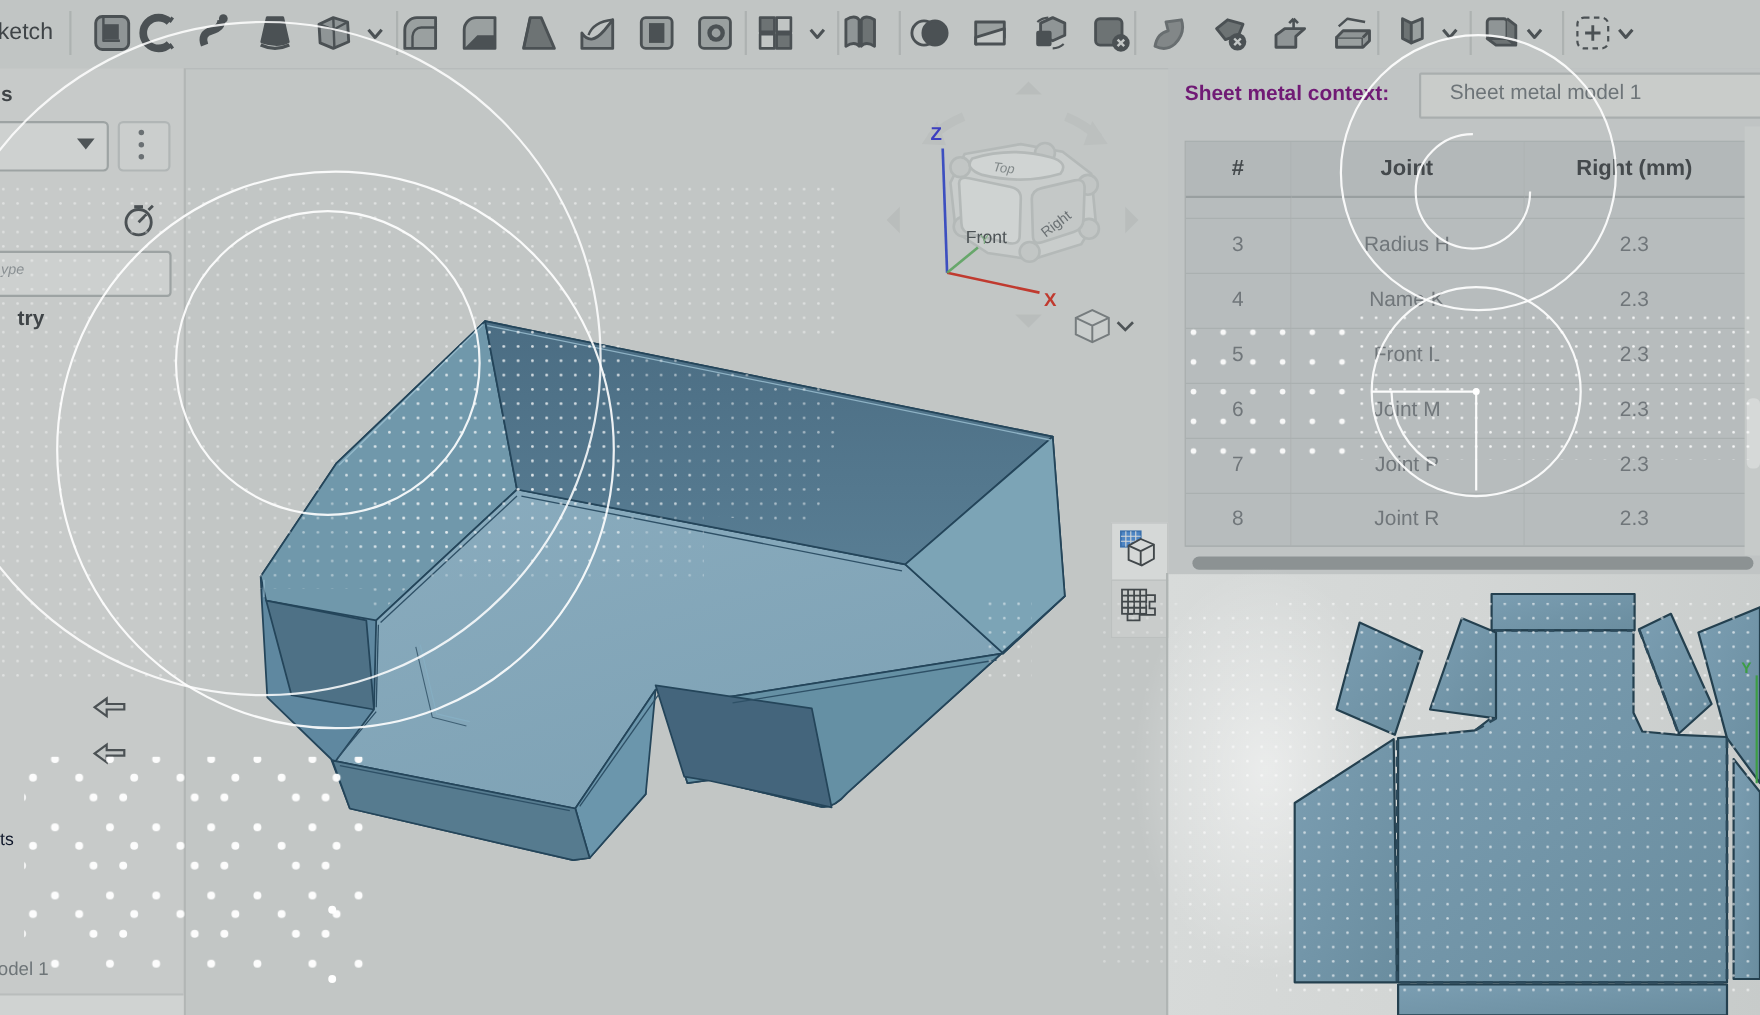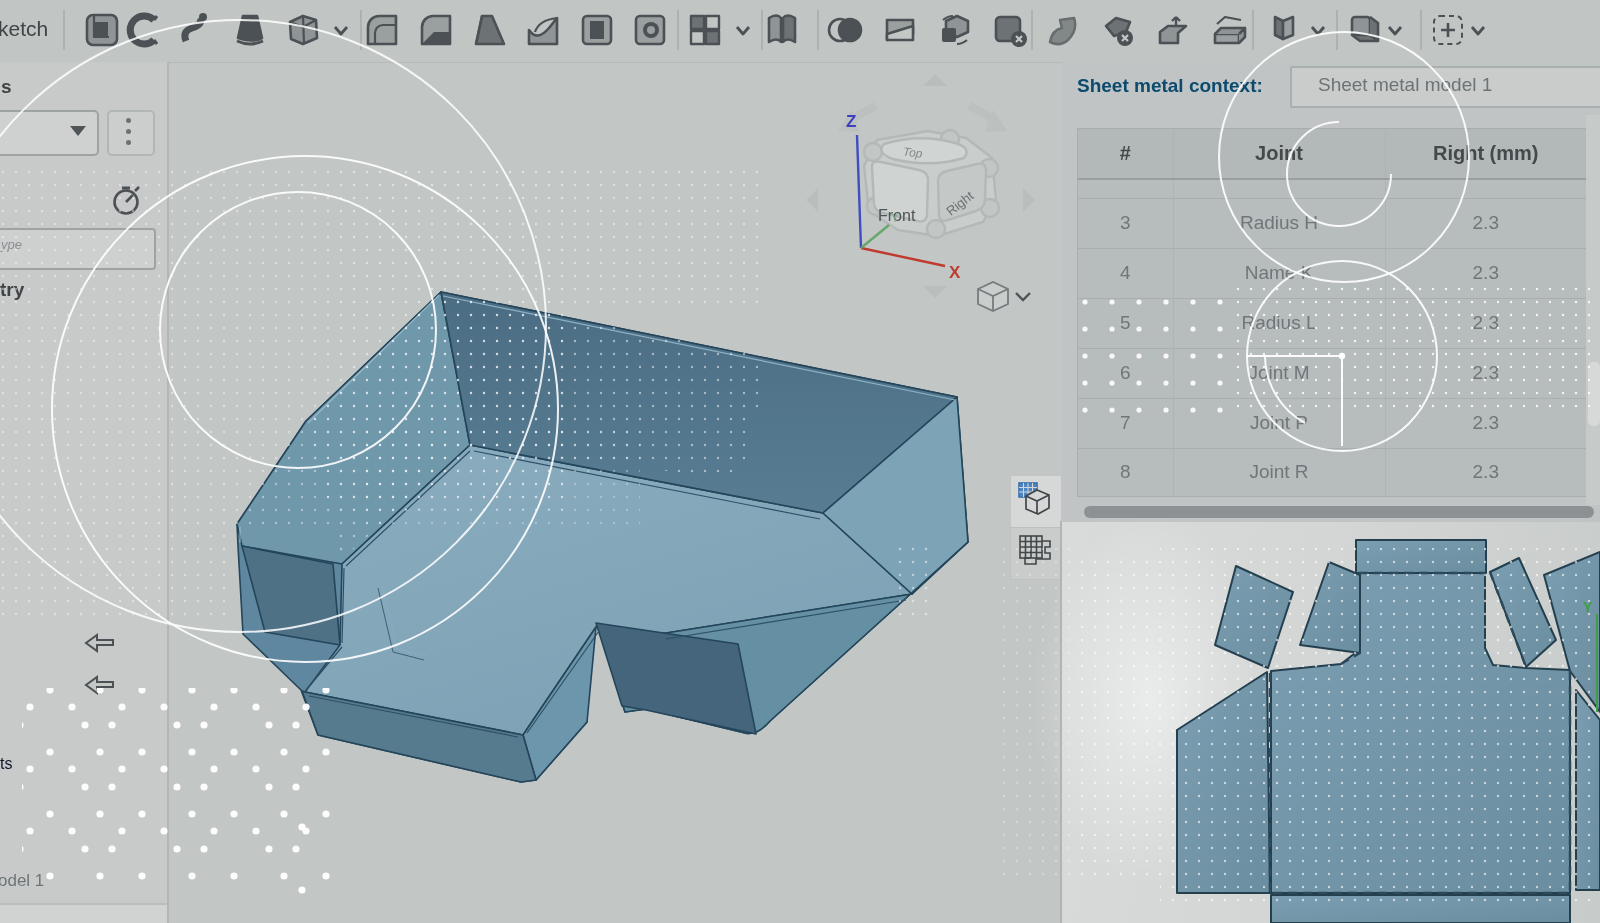--- a/index.html
+++ b/index.html
@@ -22,26 +22,26 @@
 
 <div class="abs txt" style="left:-2px;top:17px;font-size:21px;">ketch</div>
 
 <div class="abs txt" style="left:1px;top:76px;font-size:19px;font-weight:bold;">s</div>
 <div class="abs" style="left:-30px;top:110px;width:125px;height:42px;background:#ced1d0;border:2px solid #9da3a3;border-radius:5px;"></div>
 <div class="abs" style="left:70px;top:126px;width:0;height:0;border-left:8px solid transparent;border-right:8px solid transparent;border-top:10px solid #4e5457;"></div>
 <div class="abs" style="left:107px;top:110px;width:44px;height:42px;background:#cbcecd;border:2px solid #b1b6b6;border-radius:5px;"></div>
 <div class="abs" style="left:126px;top:118px;width:5px;height:5px;border-radius:50%;background:#6a7073;box-shadow:0 11px 0 #6a7073,0 22px 0 #6a7073;"></div>
 <div class="abs" style="left:-30px;top:228px;width:182px;height:38px;background:#cdd0cf;border:2px solid #9da3a3;border-radius:4px;"></div>
 <div class="abs" style="left:1px;top:237px;font-size:13px;font-style:italic;color:#8a9093;">ype</div>
-<div class="abs txt" style="left:0px;top:279px;font-size:19px;font-weight:bold;">try</div>
+<div class="abs txt" style="left:16px;top:279px;font-size:19px;font-weight:bold;">try</div>
 <div class="abs" style="left:0px;top:755px;font-size:16px;color:#0f172a;">ts</div>
 <div class="abs" style="left:-2px;top:871px;font-size:17px;color:#6e7578;">odel 1</div>
 <div class="abs" style="left:0px;top:903px;width:167px;height:20px;background:#d0d3d2;border-top:2px solid #b9bdbc;"></div>
 
-<div class="abs" style="left:1077px;top:75px;font-size:19px;font-weight:600;color:#0c4a6e;">Sheet metal context:</div>
+<div class="abs" style="left:1077px;top:75px;font-size:19px;font-weight:600;color:#701a75;">Sheet metal context:</div>
 <div class="abs" style="left:1290px;top:66px;width:310px;height:38px;background:#c9ccca;border:2px solid #a9aeae;border-radius:2px;"></div>
 <div class="abs" style="left:1318px;top:74px;font-size:19px;color:#6d7478;">Sheet metal model 1</div>
 
 <div class="abs" style="left:1077px;top:128px;width:509px;height:367px;background:#b7bcbd;border:1px solid #a8adad;">
 <table style="border-collapse:collapse;width:100%;font-family:'Liberation Sans',sans-serif;table-layout:fixed;">
 <colgroup>
         <col style="width:95px">
         <col style="width:212px">
         <col>
       </colgroup>
@@ -61,21 +61,21 @@
           <td class="c">Radius H</td>
           <td class="c">2.3</td>
         </tr>
 <tr style="height:50px;">
           <td class="c">4</td>
           <td class="c">Name K</td>
           <td class="c">2.3</td>
         </tr>
 <tr style="height:50px;">
           <td class="c">5</td>
-          <td class="c">Radius L</td>
+          <td class="c">Front L</td>
           <td class="c">2.3</td>
         </tr>
 <tr style="height:50px;margin-top:23px;">
           <td class="c">6</td>
           <td class="c">Joint M</td>
           <td class="c">2.3</td>
         </tr>
 <tr style="height:50px;">
           <td class="c">7</td>
           <td class="c">Joint P</td>

